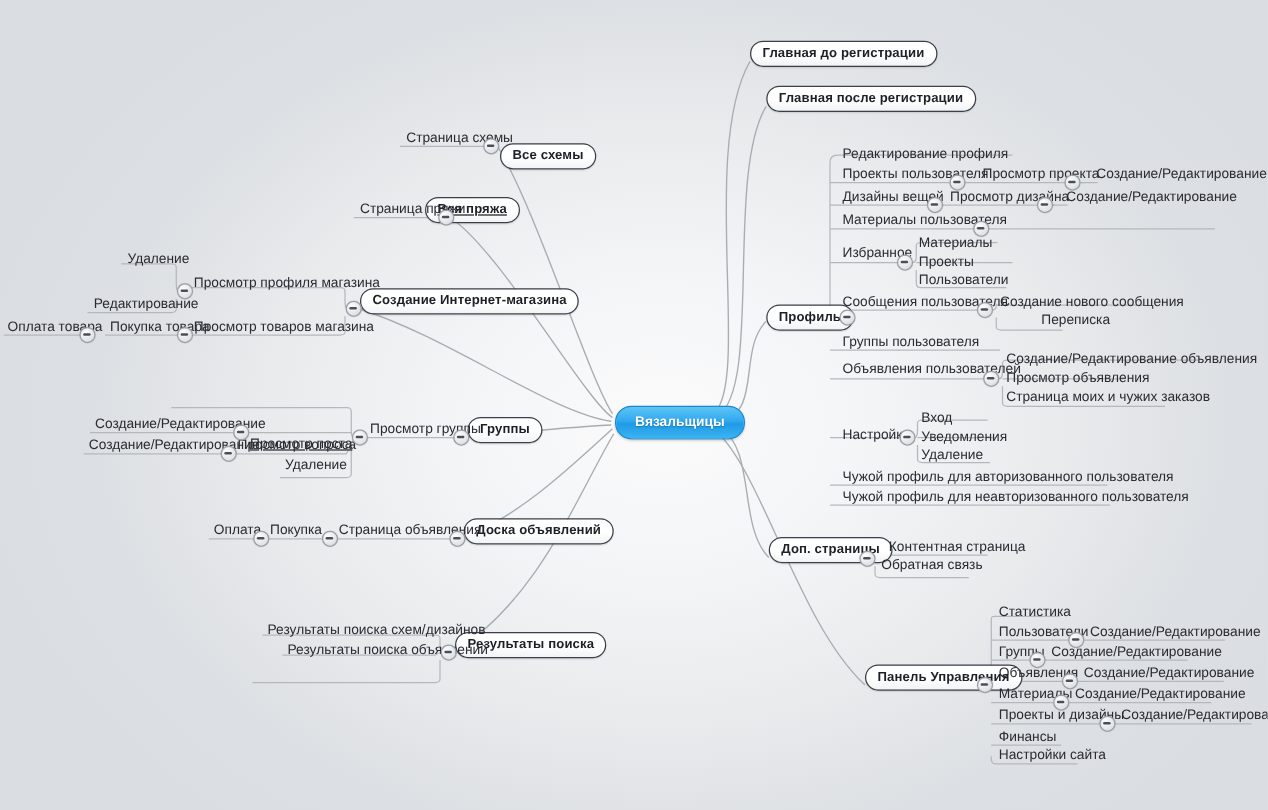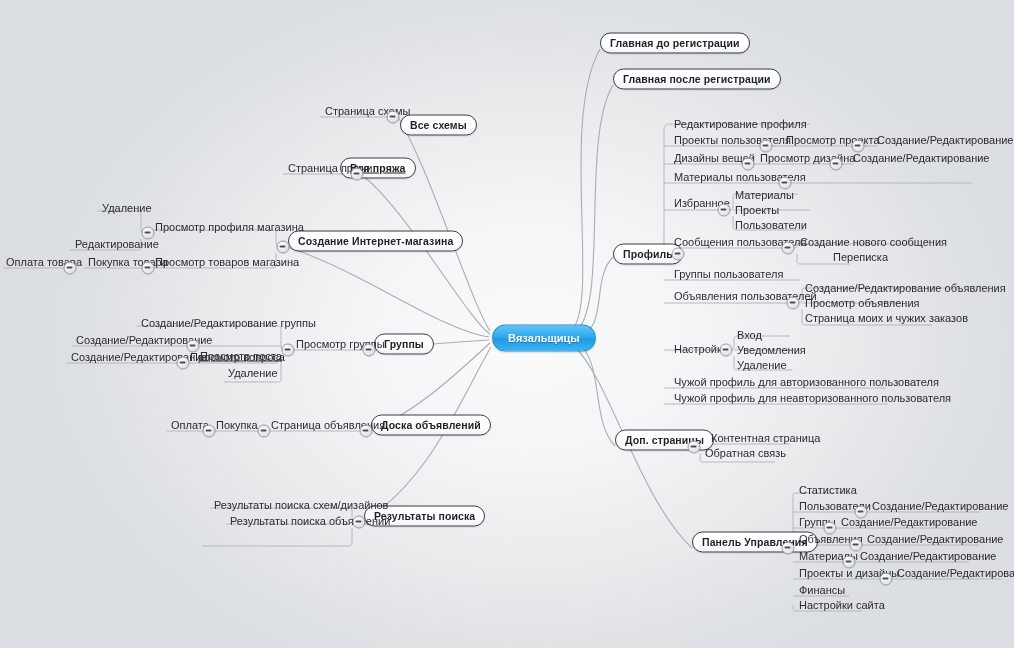--- a/index.html
+++ b/index.html
@@ -221,21 +221,20 @@
     <div class="node leaf" style="left: 796px; top: 605px;">Настройки сайта</div>
     <div class="node leaf" style="left: 322px; top: 111px;">Страница схемы</div>
     <div class="node leaf" style="left: 285px; top: 168px;">Страница пряжи</div>
     <div class="node leaf" style="left: 152px; top: 227px;">Просмотр профиля магазина</div>
     <div class="node leaf" style="left: 99px; top: 208px;">Удаление</div>
     <div class="node leaf" style="left: 72px; top: 244px;">Редактирование</div>
     <div class="node leaf" style="left: 152px; top: 262px;">Просмотр товаров магазина</div>
     <div class="node leaf" style="left: 85px; top: 262px;">Покупка товара</div>
     <div class="node leaf" style="left: 3px; top: 262px;">Оплата товара</div>
     <div class="node leaf" style="left: 293px; top: 344px;">Просмотр группы</div>
-    <div class="node leaf" style="left: 138px; top: 323px;">Создание/Редактирование группы</div>
     <div class="node leaf" style="left: 197px; top: 356px; text-decoration: underline;">Просмотр поста</div>
     <div class="node leaf" style="left: 73px; top: 340px;">Создание/Редактирование</div>
     <div class="node leaf" style="left: 187px; top: 357px;">Просмотр вопроса</div>
     <div class="node leaf" style="left: 68px; top: 357px;">Создание/Редактирование</div>
     <div class="node leaf" style="left: 225px; top: 373px;">Удаление</div>
     <div class="node leaf" style="left: 268px; top: 425px;">Страница объявления</div>
     <div class="node leaf" style="left: 213px; top: 425px;">Покупка</div>
     <div class="node leaf" style="left: 168px; top: 425px;">Оплата</div>
     <div class="node leaf" style="left: 211px; top: 505px;">Результаты поиска схем/дизайнов</div>
     <div class="node leaf" style="left: 227px; top: 521px;">Результаты поиска объявлений</div>

